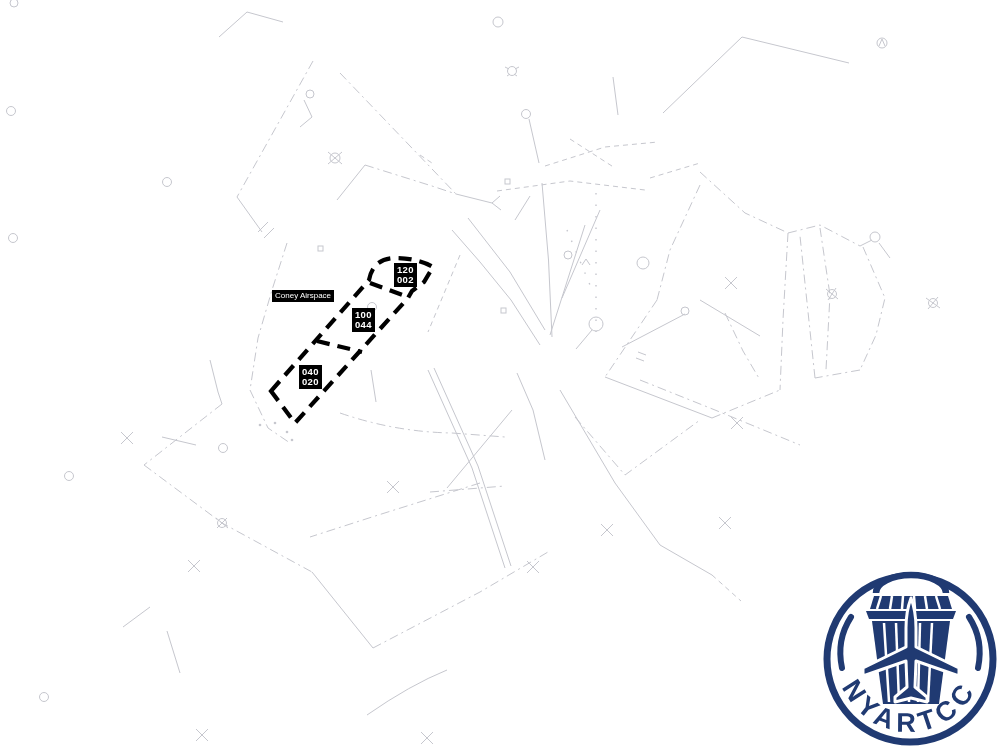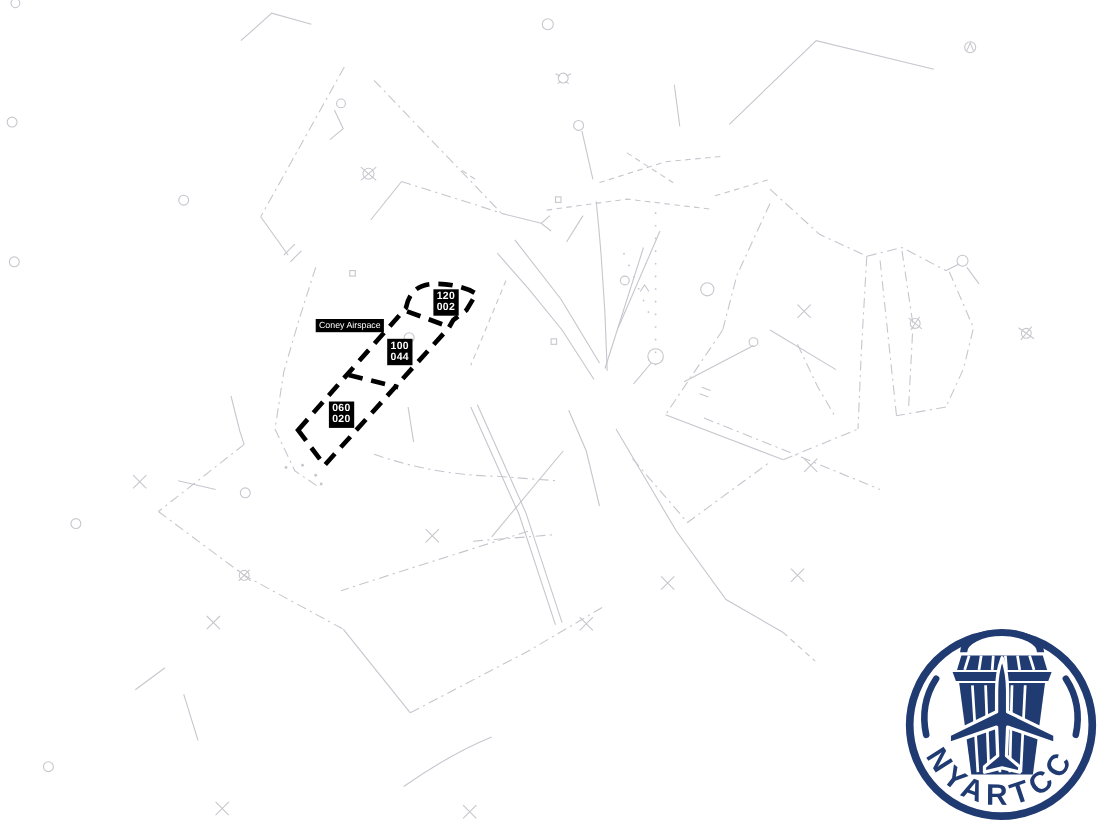--- a/index.html
+++ b/index.html
@@ -214,30 +214,30 @@
 
       <path d="M911,598 C914,606 916,616 916,628 L916,647 L959,668 L959,676 L916,661 L915,687 L927,697 L927,702 L911,698 L895,702 L895,697 L907,687 L906,661 L863,676 L863,668 L906,647 L906,628 C906,616 908,606 911,598 Z" fill="#203a72" stroke="#ffffff" stroke-width="3" stroke-linejoin="round"></path>
 
       <path id="logo-text-arc" d="M841,684 A73,73 0 0 0 978,684" fill="none"></path>
       <text class="logo-text">
         <textPath href="#logo-text-arc" startOffset="50%" text-anchor="middle">NYARTCC</textPath>
       </text>
     </g>
   </svg>
 
-  <div class="maplabel" style="left:272px;top:290px;margin-left:15px;">Coney Airspace</div>
+  <div class="maplabel" style="left:272px;top:290px;">Coney Airspace</div>
 
   <div class="altbox" style="left:394px;top:263px;">
     <div>120</div>
     <div>002</div>
   </div>
 
   <div class="altbox" style="left:352px;top:308px;">
     <div>100</div>
     <div>044</div>
   </div>
 
   <div class="altbox" style="left:299px;top:365px;">
-    <div>060</div>
+    <div>040</div>
     <div>020</div>
   </div>
 
 </div>
 
 </body></html>

